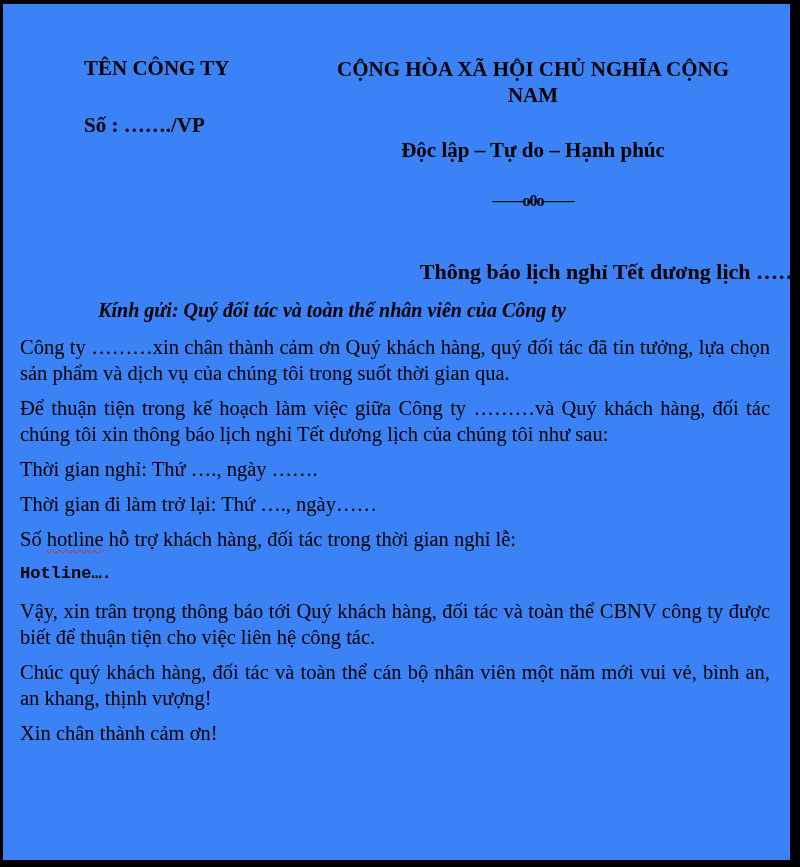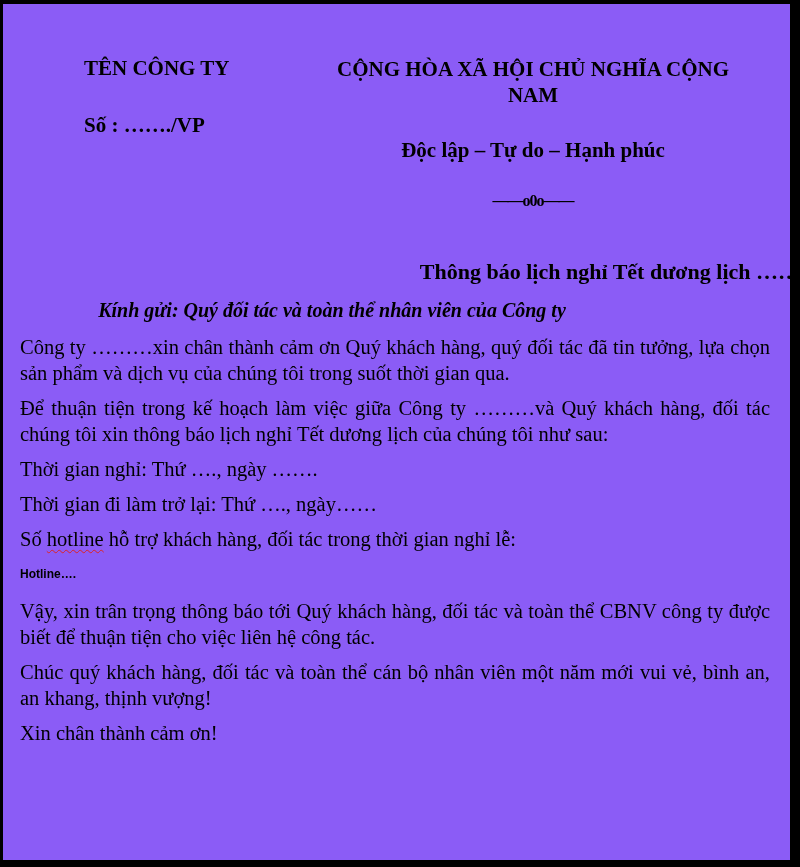--- a/index.html
+++ b/index.html
@@ -14,21 +14,21 @@
       overflow: hidden;
       font-family: "Liberation Serif", "DejaVu Serif", serif;
       color: #000;
     }
     .page {
       position: absolute;
       left: 3px;
       top: 4px;
       width: 787px;
       height: 856px;
-      background: #8b5cf6;
+      background: #3b82f6;
     }
     .abs { position: absolute; white-space: nowrap; }
 
     .company-name {
       left: 81px; top: 52px;
       font-size: 21px; font-weight: bold;
     }
     .doc-number {
       left: 81px; top: 109px;
       font-size: 21px; font-weight: bold;
@@ -78,23 +78,23 @@
       margin: 0 0 9px 0;
       text-align: justify;
     }
     .body p.single { text-align: left; }
     .spell {
       text-decoration: underline wavy #d22;
       text-decoration-thickness: 1px;
       text-underline-offset: 3px;
     }
     .hotline {
-      font-family: Liberation Sans, sans-serif;
+      font-family: Liberation Mono, monospace;
       font-weight: bold;
-      font-size: 12px;
+      font-size: 17px;
       margin: 0 0 11px 0 !important;
     }
   </style>
 </head>
 <body>
 
 <div class="page">
 
   <div class="abs company-name">TÊN CÔNG TY</div>
   <div class="abs doc-number">Số : ……./VP</div>

